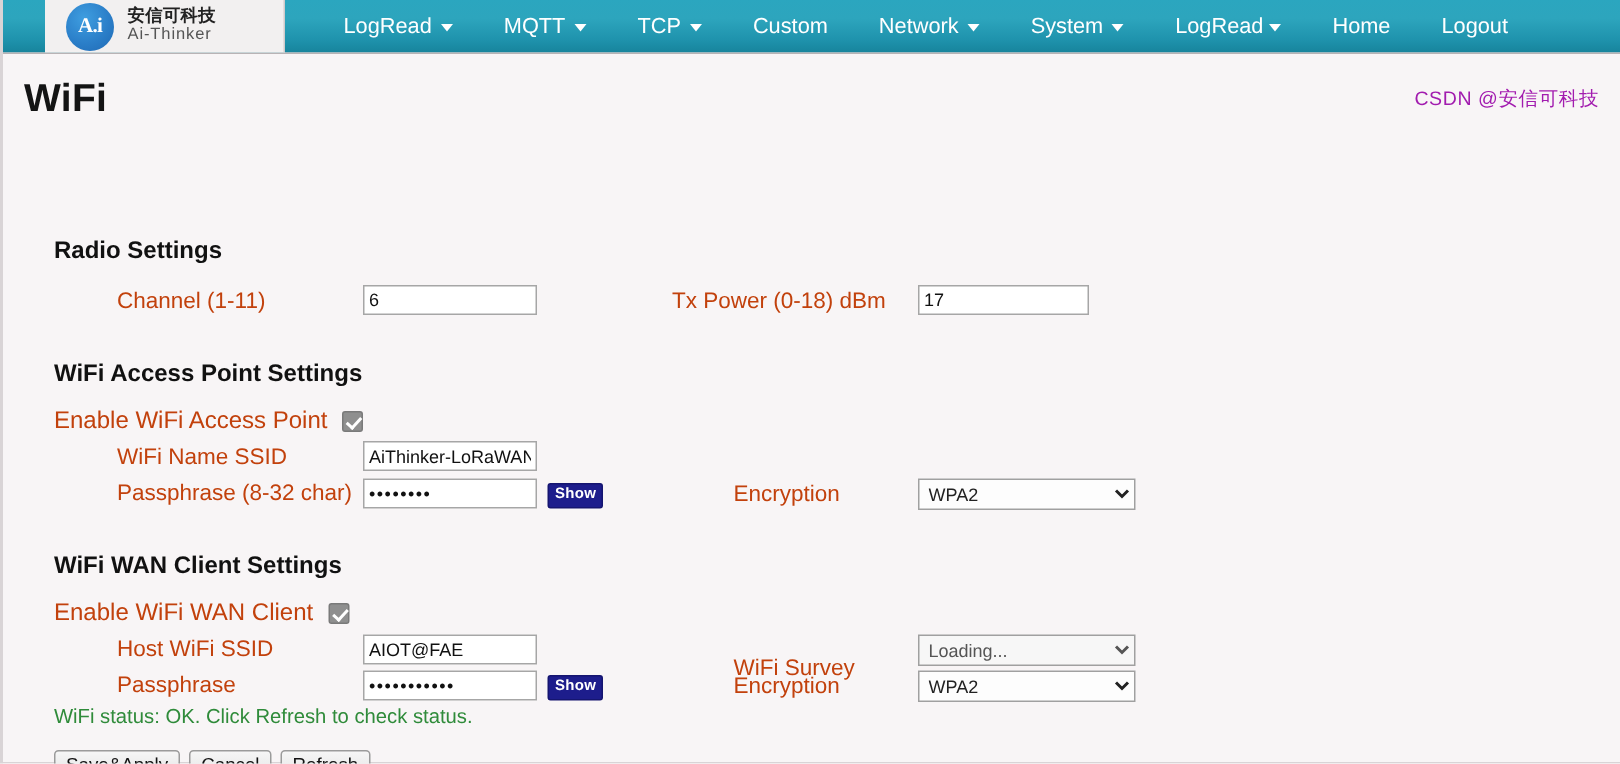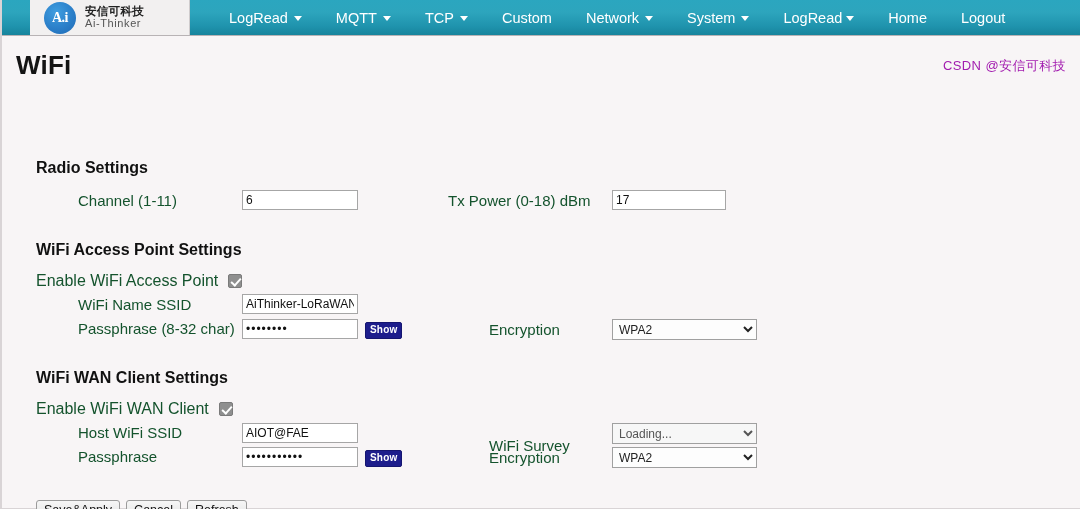--- a/index.html
+++ b/index.html
@@ -106,21 +106,21 @@
     color: #111;
     margin-left: 34px;
   }
   .row {
     position: absolute;
     display: flex;
     align-items: center;
   }
   .lbl {
     font-size: 15px;
-    color: #14532d;
+    color: #c2410c;
     white-space: nowrap;
   }
   .lbl-big { font-size: 16px; }
 
   input.txt {
     height: 20px;
     border: 1px solid #a6a6a6;
     background: #ffffff;
     font-size: 12px;
     font-family: "Liberation Sans", sans-serif;
@@ -322,20 +322,21 @@
       <option>Loading...</option>
     </select>
 
     <div class="row" style="left:487px; top:399px;">
       <span class="lbl">Encryption</span>
     </div>
     <select class="sel" style="position:absolute; left:610px; top:397px; width:145px;">
       <option>WPA2</option>
     </select>
 
+    <div class="status">WiFi status: OK. Click Refresh to check status.</div>
 
     <div class="btnbar">
       <button class="btn">Save&amp;Apply</button>
       <button class="btn">Cancel</button>
       <button class="btn">Refresh</button>
     </div>
 
     <div class="watermark">CSDN @安信可科技</div>
   </div>
 </div>

